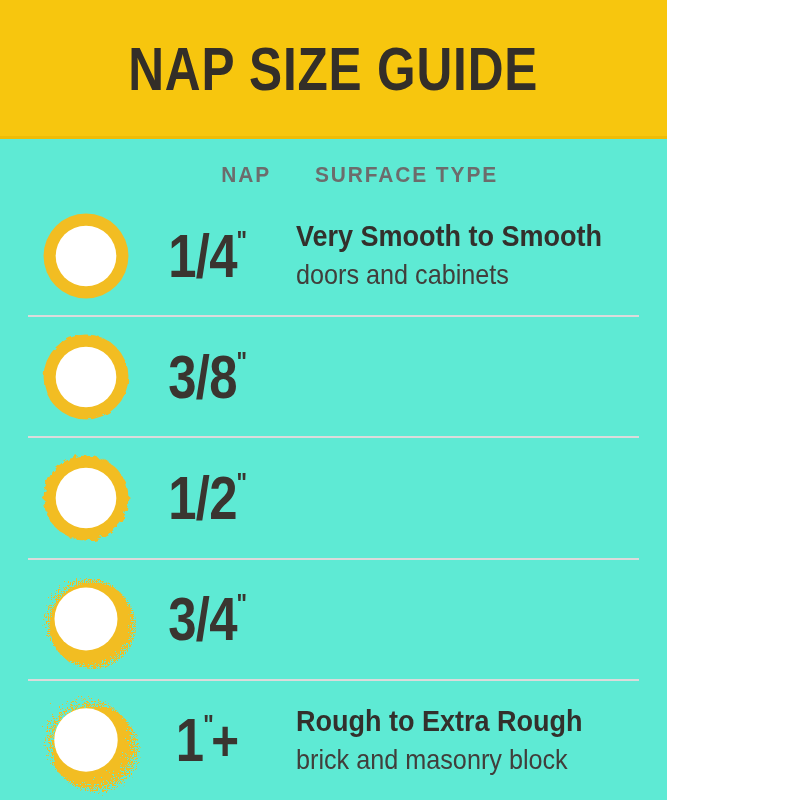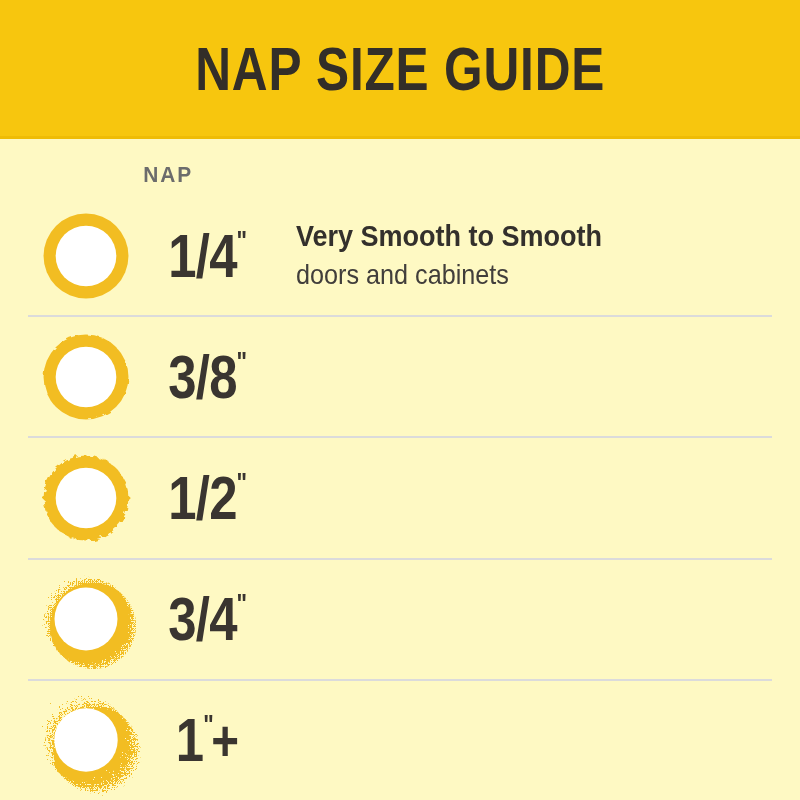--- a/index.html
+++ b/index.html
@@ -1,34 +1,34 @@
 <!DOCTYPE html>
 <html><head>
 <meta charset="utf-8">
 <style>
   html, body { margin: 0; padding: 0; background: #ffffff; }
   body { width: 800px; height: 800px; font-family: "Liberation Sans", sans-serif; overflow: hidden; }
-  .page { width: 800px; height: 800px; display: flex; flex-direction: column; background: #fef9c3; }
+  .page { width: 667px; height: 800px; display: flex; flex-direction: column; background: #5eead4; }
 
   
   .header {
     height: 136px; flex: 0 0 136px;
     background: #F7C60E;
     border-bottom: 3px solid #EFBC05;
     display: flex; align-items: center; justify-content: center;
   }
   .header-title {
     font-size: 62px; font-weight: 700; color: #332E28;
     letter-spacing: 1px; white-space: nowrap;
     transform: scaleX(0.80);
   }
 
   
   .colheads { flex: 0 0 49px; display: flex; align-items: flex-end; padding-bottom: 8px; }
-  .colhead-nap { width: 130px; margin-left: 142px; text-align: left; }
+  .colhead-nap { width: 130px; margin-left: 142px; text-align: right; }
   .colhead-surface { margin-left: 43px; }
   .colhead-label {
     font-size: 22px; font-weight: 700; color: #6C6C6C; letter-spacing: 2px;
     display: inline-block; transform: scaleX(0.95); transform-origin: left bottom;
   }
   .colhead-nap .colhead-label { transform-origin: center bottom; }
 
   
   .rows { flex: 1; display: flex; flex-direction: column; }
   .row { flex: 1; display: flex; align-items: center; }
@@ -76,20 +76,23 @@
 
 <div class="page">
 
   <div class="header">
     <div class="header-title">NAP SIZE GUIDE</div>
   </div>
 
   <div class="colheads">
     <div class="colhead-nap">
       <span class="colhead-label">NAP</span>
+    </div>
+    <div class="colhead-surface">
+      <span class="colhead-label">SURFACE TYPE</span>
     </div>
   </div>
 
   <div class="rows">
 
     <div class="row">
       <div class="icon-cell">
         <svg width="104" height="104" viewBox="0 0 120 120">
           <circle cx="60" cy="60" r="49" fill="#F2BD22"></circle>
           <circle cx="60" cy="60" r="35" fill="#ffffff"></circle>
@@ -149,16 +152,22 @@
     <div class="row">
       <div class="icon-cell">
         <svg width="112" height="112" viewBox="0 0 120 120">
           <circle cx="60" cy="60" r="46" fill="#F2BD22" filter="url(#fuzz5)"></circle>
           <circle cx="60" cy="60" r="34" fill="#ffffff"></circle>
         </svg>
       </div>
       <div class="size-cell">
         <span class="size-wrap"><span>1</span><span class="size-mark">"</span><span class="size-plus">+</span></span>
       </div>
+      <div class="surface-cell">
+        <div class="surface-inner">
+          <div class="surface-title">Rough to Extra Rough</div>
+          <div class="surface-desc">brick and masonry block</div>
+        </div>
+      </div>
     </div>
 
   </div>
 </div>
 
 </body></html>

